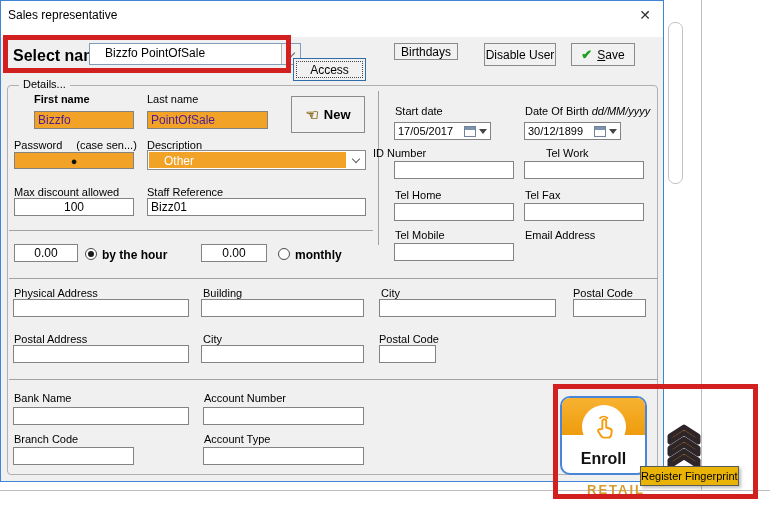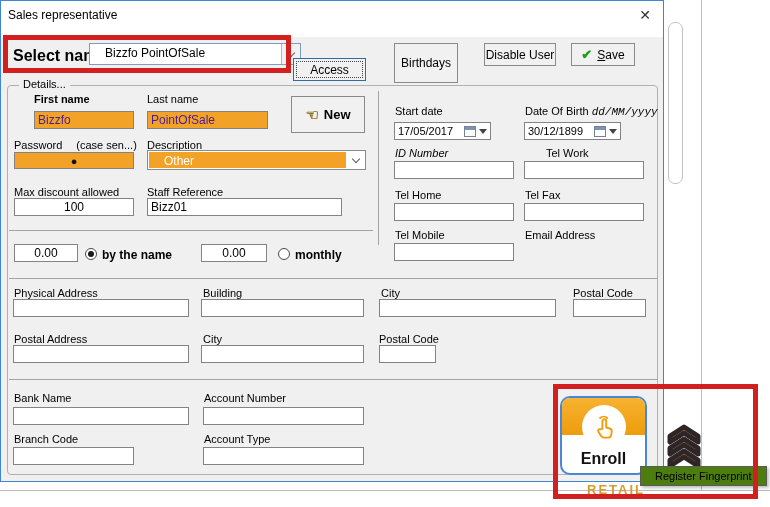--- a/index.html
+++ b/index.html
@@ -82,30 +82,30 @@
             border-radius:10px; background:#fff; overflow:hidden; z-index:5; cursor:pointer; }
   .enroll .head { position:absolute; left:0; top:0; width:100%; height:37px;
                   background:linear-gradient(#F7B231, #EE9C0D); }
   .enroll .circle { position:absolute; left:50%; top:7px; transform:translateX(-50%);
                     width:44px; height:44px; border-radius:50%; background:#fff;
                     display:flex; align-items:center; justify-content:center; }
   .enroll .lbl { position:absolute; left:0; bottom:5px; width:100%; text-align:center;
                  font-size:16px; font-weight:bold; color:#111; }
 
   
-  .tooltip { position:absolute; left:640px; top:466px; z-index:6; background:#4d7c0f;
-             border:1px solid #5a5a5a; font-size:11px; color:#000; padding:3px 14px;
+  .tooltip { position:absolute; left:640px; top:466px; z-index:6; background:#eab308;
+             border:1px solid #5a5a5a; font-size:11px; color:#000; padding:3px 0;
              white-space:nowrap; box-shadow:2px 2px 3px rgba(0,0,0,.25);text-align:right; }
 
   
   .redbox { position:absolute; border:5px solid #D21F1F; z-index:7; pointer-events:none; }
   .redbox.one { left:3px; top:35px; width:288px; height:38px; }
   .redbox.two { left:553px; top:384px; width:205px; height:115px; }
 
-  .it { font-style:italic;font-family:Liberation Mono, monospace; }
+  .it { font-style:italic; }
 </style>
 </head>
 <body>
 
 <div id="stage">
 
   <div class="bg-vline"></div>
   <div class="bg-hline"></div>
   <div class="bg-groupfrag"></div>
   <div class="retail">RETAIL</div>
@@ -126,21 +126,21 @@
     <span class="lb b" style="left:12px; top:46px; font-size:16px;">Select name</span>
     <div class="combo" style="left:88px; top:42px; width:212px; height:22px;">
       <span class="val">Bizzfo PointOfSale</span>
       <span class="btn">
           <span class="chev"></span>
         </span>
     </div>
     <button class="wbtn focused" style="left:292px; top:42px; width:73px; height:23px;">
       <span>Access</span>
     </button>
-    <button class="wbtn" style="left:393px; top:42px; width:64px; height:40px;">
+    <button class="wbtn" style="left:393px; top:42px; width:64px; height:17px;">
       <span>Birthdays</span>
     </button>
     <button class="wbtn" style="left:483px; top:42px; width:72px; height:23px;">
       <span>Disable User</span>
     </button>
     <button class="wbtn" style="left:570px; top:42px; width:64px; height:23px;">
       <span class="check">✔</span>
       <span class="save-lbl">Save</span>
     </button>
 
@@ -162,46 +162,46 @@
     <div class="combo filled" style="left:146px; top:149px; width:219px; height:20px;">
       <span class="val">Other</span>
       <span class="btn">
           <span class="chev"></span>
         </span>
     </div>
 
     <span class="lb" style="left:13px; top:185px;">Max discount allowed</span>
     <input class="in ctr" style="left: 13px; top: 197px; width: 120px;" value="100">
     <span class="lb" style="left:146px; top:185px;">Staff Reference</span>
-    <input class="in" style="left: 146px; top: 197px; width: 195px;" value="Bizz01">
+    <input class="in" style="left: 146px; top: 197px; width: 219px;" value="Bizz01">
 
     <div class="sep" style="left:8px; top:229px; width:364px;"></div>
     <div class="vsep" style="left:377px; top:90px; height:154px;"></div>
 
     <input class="in ctr" style="left: 13px; top: 243px; width: 64px;" value="0.00">
     <span class="radio sel" style="left:84px; top:247px;"></span>
-    <span class="lb b" style="left:101px; top:247px; font-size:12px;">by the name</span>
+    <span class="lb b" style="left:101px; top:247px; font-size:12px;">by the hour</span>
     <input class="in ctr" style="left: 200px; top: 243px; width: 66px;" value="0.00">
     <span class="radio" style="left:277px; top:247px;"></span>
     <span class="lb b" style="left:294px; top:247px; font-size:12px;">monthly</span>
 
     <span class="lb" style="left:394px; top:104px;">Start date</span>
     <span class="lb" style="left:524px; top:104px;"><span>Date Of Birth</span> <span class="it">dd/MM/yyyy</span></span>
     <div class="dtp" style="left:393px; top:121px; width:97px;">
       <span class="val">17/05/2017</span>
       <span class="cal"></span>
       <span class="darr"></span>
     </div>
     <div class="dtp" style="left:523px; top:121px; width:97px;">
       <span class="val">30/12/1899</span>
       <span class="cal"></span>
       <span class="darr"></span>
     </div>
 
-    <span class="lb" style="left:394px; top:146px;font-style:italic;">ID Number</span>
+    <span class="lb" style="left:372px; top:146px;">ID Number</span>
     <input class="in" style="left: 393px; top: 160px; width: 120px;" value="">
     <span class="lb" style="left:524px; top:146px;margin-left:21px;">Tel Work</span>
     <input class="in" style="left: 523px; top: 160px; width: 120px;" value="">
 
     <span class="lb" style="left:394px; top:188px;">Tel Home</span>
     <input class="in" style="left: 393px; top: 202px; width: 120px;" value="">
     <span class="lb" style="left:524px; top:188px;">Tel Fax</span>
     <input class="in" style="left: 523px; top: 202px; width: 120px;" value="">
 
     <span class="lb" style="left:394px; top:228px;">Tel Mobile</span>

